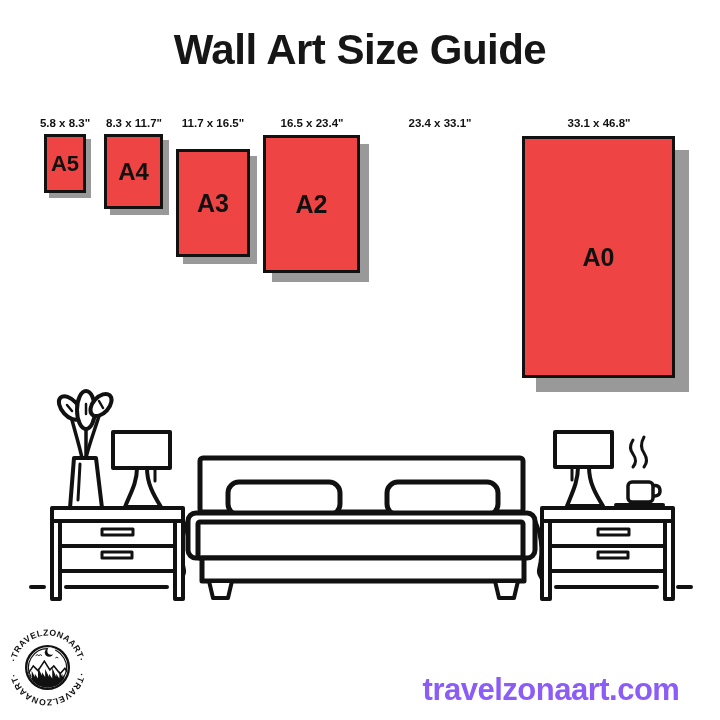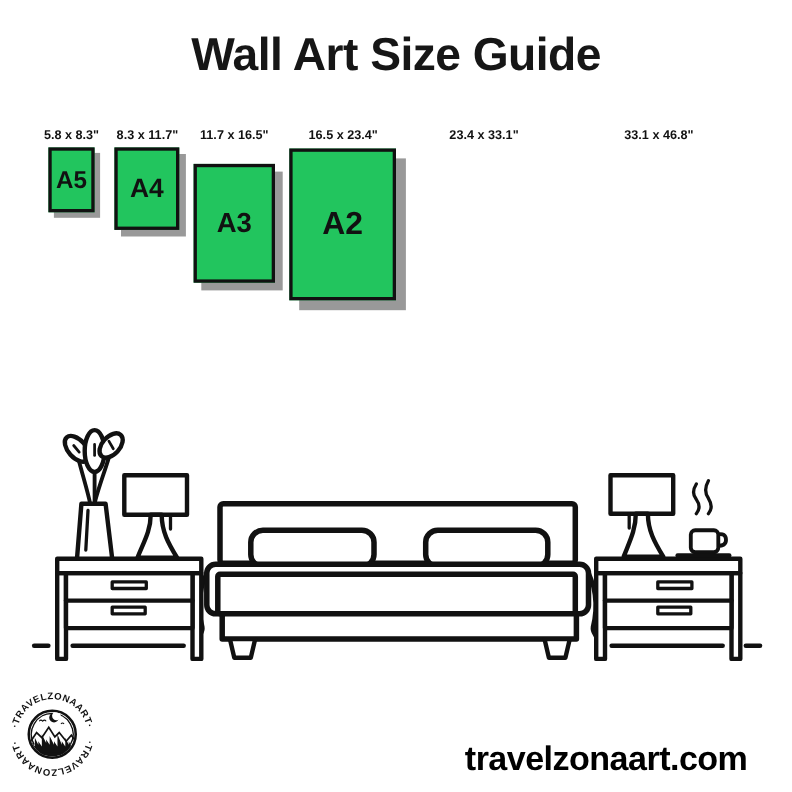--- a/index.html
+++ b/index.html
@@ -5,42 +5,42 @@
   html,body{margin:0;padding:0;background:#ffffff;}
   .canvas{position:relative;width:720px;height:720px;background:#ffffff;overflow:hidden;
           font-family:"Liberation Sans",sans-serif;color:#111;}
 
   .page-title{position:absolute;left:0;top:26px;width:720px;text-align:center;
               font-size:42px;font-weight:700;letter-spacing:-0.5px;color:#161616;}
 
   .dim-label{position:absolute;transform:translateX(-50%);white-space:nowrap;
              font-size:11.5px;font-weight:700;color:#111;}
 
-  .paper-box{position:absolute;box-sizing:border-box;background:#22c55e;border:3px solid #111;
+  .paper-box{position:absolute;box-sizing:border-box;background:#ef4444;border:3px solid #111;
              display:flex;align-items:center;justify-content:center;
              font-weight:700;color:#111;}
   .size-a5{left:44px;top:134px;width:42px;height:59px;box-shadow:5px 5px 0 #999;font-size:22px;}
   .size-a4{left:104px;top:134px;width:59px;height:75px;box-shadow:6px 6px 0 #999;font-size:24px;align-items:center;}
   .size-a3{left:176px;top:135px;width:74px;height:108px;box-shadow:7px 7px 0 #999;font-size:25px;margin-top:14px;}
-  .size-a2{left:263px;top:135px;width:97px;height:138px;box-shadow:9px 9px 0 #999;font-size:29px;}
+  .size-a2{left:263px;top:135px;width:97px;height:138px;box-shadow:9px 9px 0 #999;font-size:25px;}
   .size-a1{left:380px;top:135px;width:120px;height:187px;box-shadow:11px 11px 0 #999;font-size:25px;}
   .size-a0{left:522px;top:136px;width:153px;height:242px;box-shadow:14px 14px 0 #999;font-size:25px;}
 
   .lbl-a5{left:65px;top:117px;}
   .lbl-a4{left:134px;top:117px;}
   .lbl-a3{left:213px;top:117px;}
   .lbl-a2{left:312px;top:117px;}
   .lbl-a1{left:440px;top:117px;}
   .lbl-a0{left:599px;top:117px;}
 
   .bedroom{position:absolute;left:0;top:380px;width:720px;height:240px;}
   .logo{position:absolute;left:8px;top:628px;width:79px;height:79px;}
 
   .website{position:absolute;left:551px;top:672px;transform:translateX(-50%);
-           font-size:31px;font-weight:700;letter-spacing:-0.5px;color:#000000;white-space:nowrap;}
+           font-size:31px;font-weight:700;letter-spacing:-0.5px;color:#8b5cf6;white-space:nowrap;}
 </style>
 </head>
 <body>
 
 <div class="canvas">
 
   <div class="page-title">Wall Art Size Guide</div>
 
   <div class="dim-label lbl-a5">5.8 x 8.3"</div>
   <div class="dim-label lbl-a4">8.3 x 11.7"</div>
@@ -53,20 +53,23 @@
     <span>A5</span>
   </div>
   <div class="paper-box size-a4">
     <span>A4</span>
   </div>
   <div class="paper-box size-a3">
     <span>A3</span>
   </div>
   <div class="paper-box size-a2">
     <span>A2</span>
+  </div>
+  <div class="paper-box size-a0">
+    <span>A0</span>
   </div>
 
   <svg class="bedroom" viewBox="0 0 720 240" fill="none" stroke="#111" stroke-linecap="round" stroke-linejoin="round">
 
     <g stroke-width="4">
       <path d="M31 207 H44"></path>
       <path d="M66 207 H167"></path>
       <path d="M556 207 H657"></path>
       <path d="M678 207 H691"></path>
     </g>

